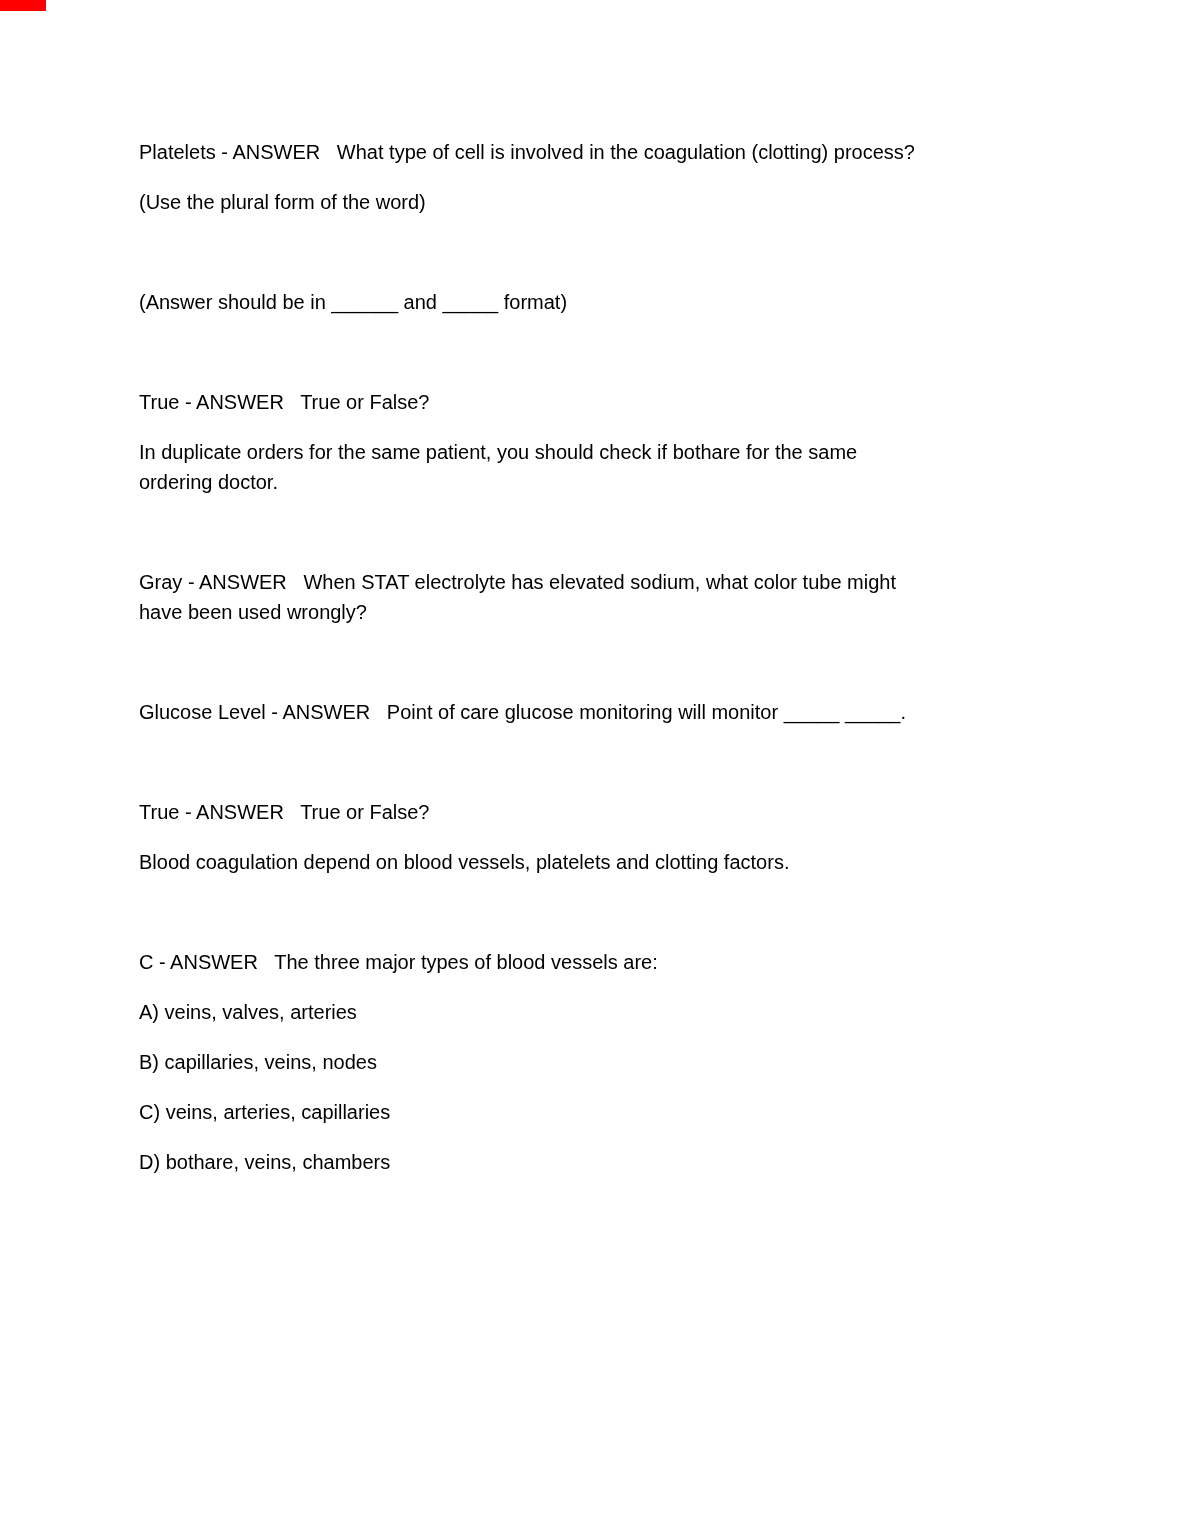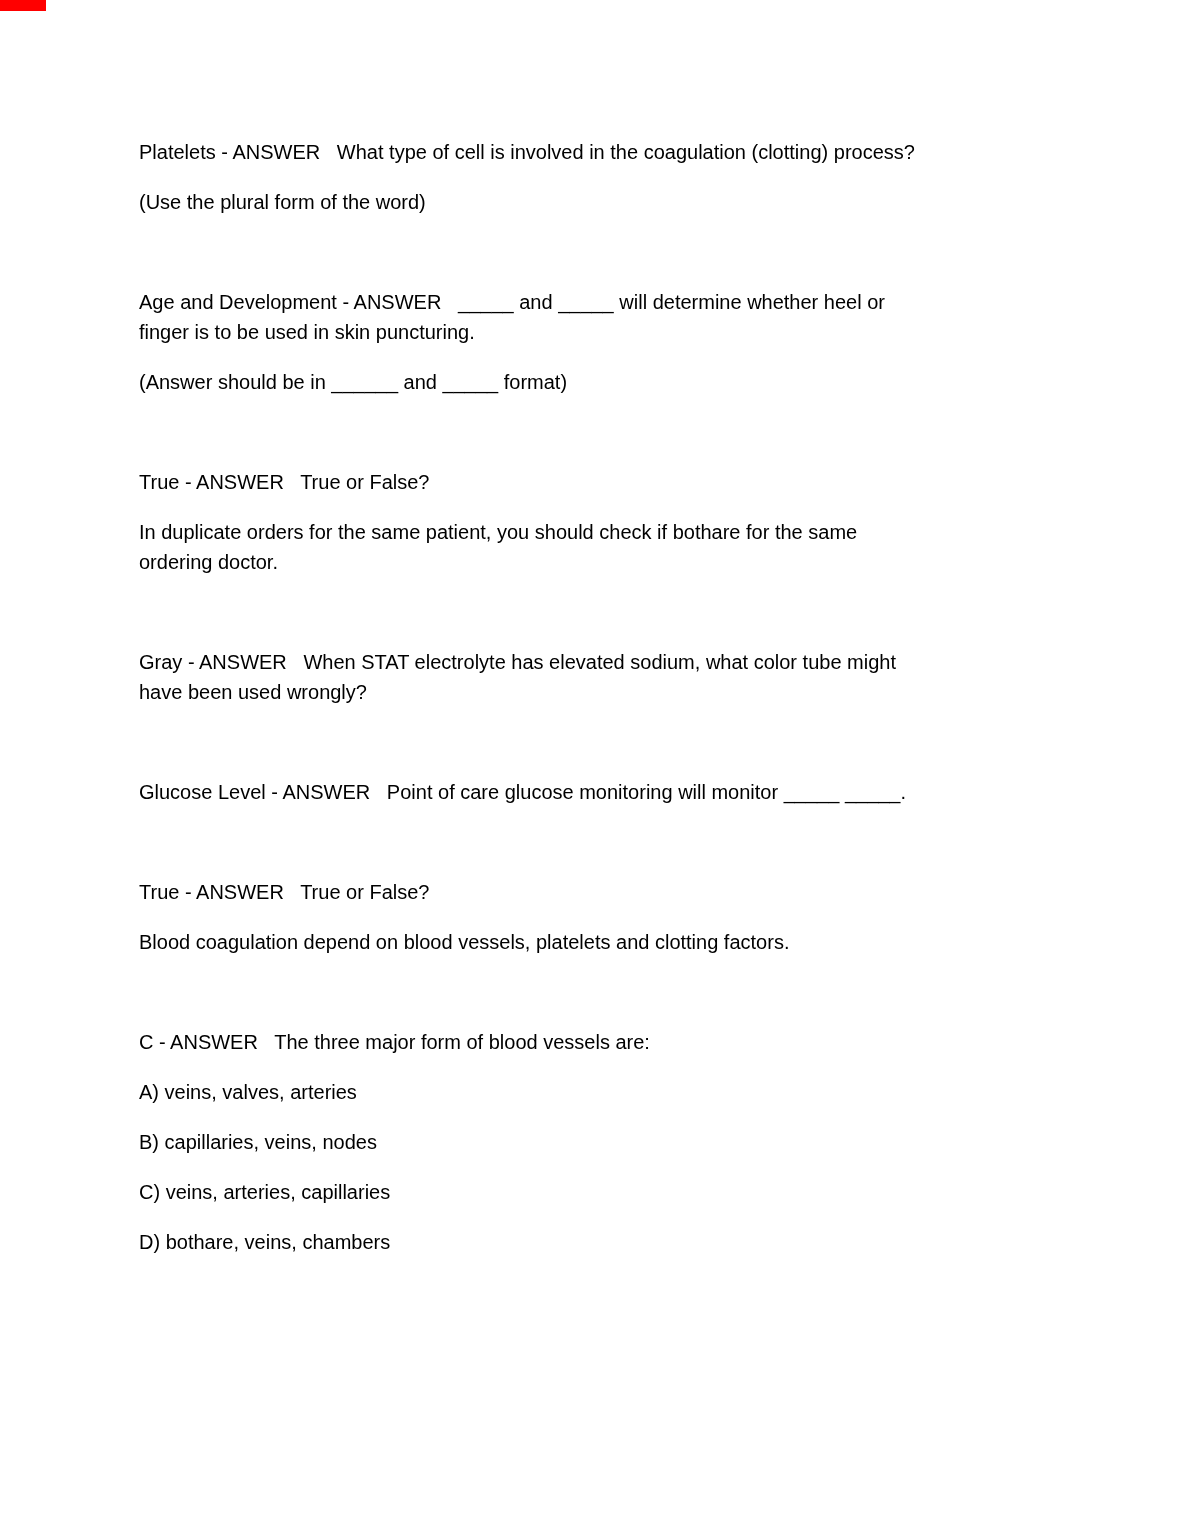--- a/index.html
+++ b/index.html
@@ -49,22 +49,20 @@
   <div class="red-marker" style="background: rgb(255, 0, 0);"></div>
 
   <div class="content" style="color: rgb(0, 0, 0);">
 
     <div class="qa-block">
       <p>Platelets - ANSWER   What type of cell is involved in the coagulation (clotting) process?</p>
       <p>(Use the plural form of the word)</p>
     </div>
 
     <div class="qa-block">
-      <p>Age and Development - ANSWER   _____ and _____ will determine whether heel or
-finger is to be used in skin puncturing.</p>
       <p>(Answer should be in ______ and _____ format)</p>
     </div>
 
     <div class="qa-block">
       <p>True - ANSWER   True or False?</p>
       <p>In duplicate orders for the same patient, you should check if bothare for the same
 ordering doctor.</p>
     </div>
 
 
@@ -76,21 +74,21 @@
     <div class="qa-block">
       <p>Glucose Level - ANSWER   Point of care glucose monitoring will monitor _____ _____.</p>
     </div>
 
     <div class="qa-block">
       <p>True - ANSWER   True or False?</p>
       <p>Blood coagulation depend on blood vessels, platelets and clotting factors.</p>
     </div>
 
     <div class="qa-block">
-      <p>C - ANSWER   The three major form of blood vessels are:</p>
+      <p>C - ANSWER   The three major types of blood vessels are:</p>
       <p>A) veins, valves, arteries</p>
       <p>B) capillaries, veins, nodes</p>
       <p>C) veins, arteries, capillaries</p>
       <p>D) bothare, veins, chambers</p>
     </div>
 
   </div>
 </div>
 
 </body></html>

